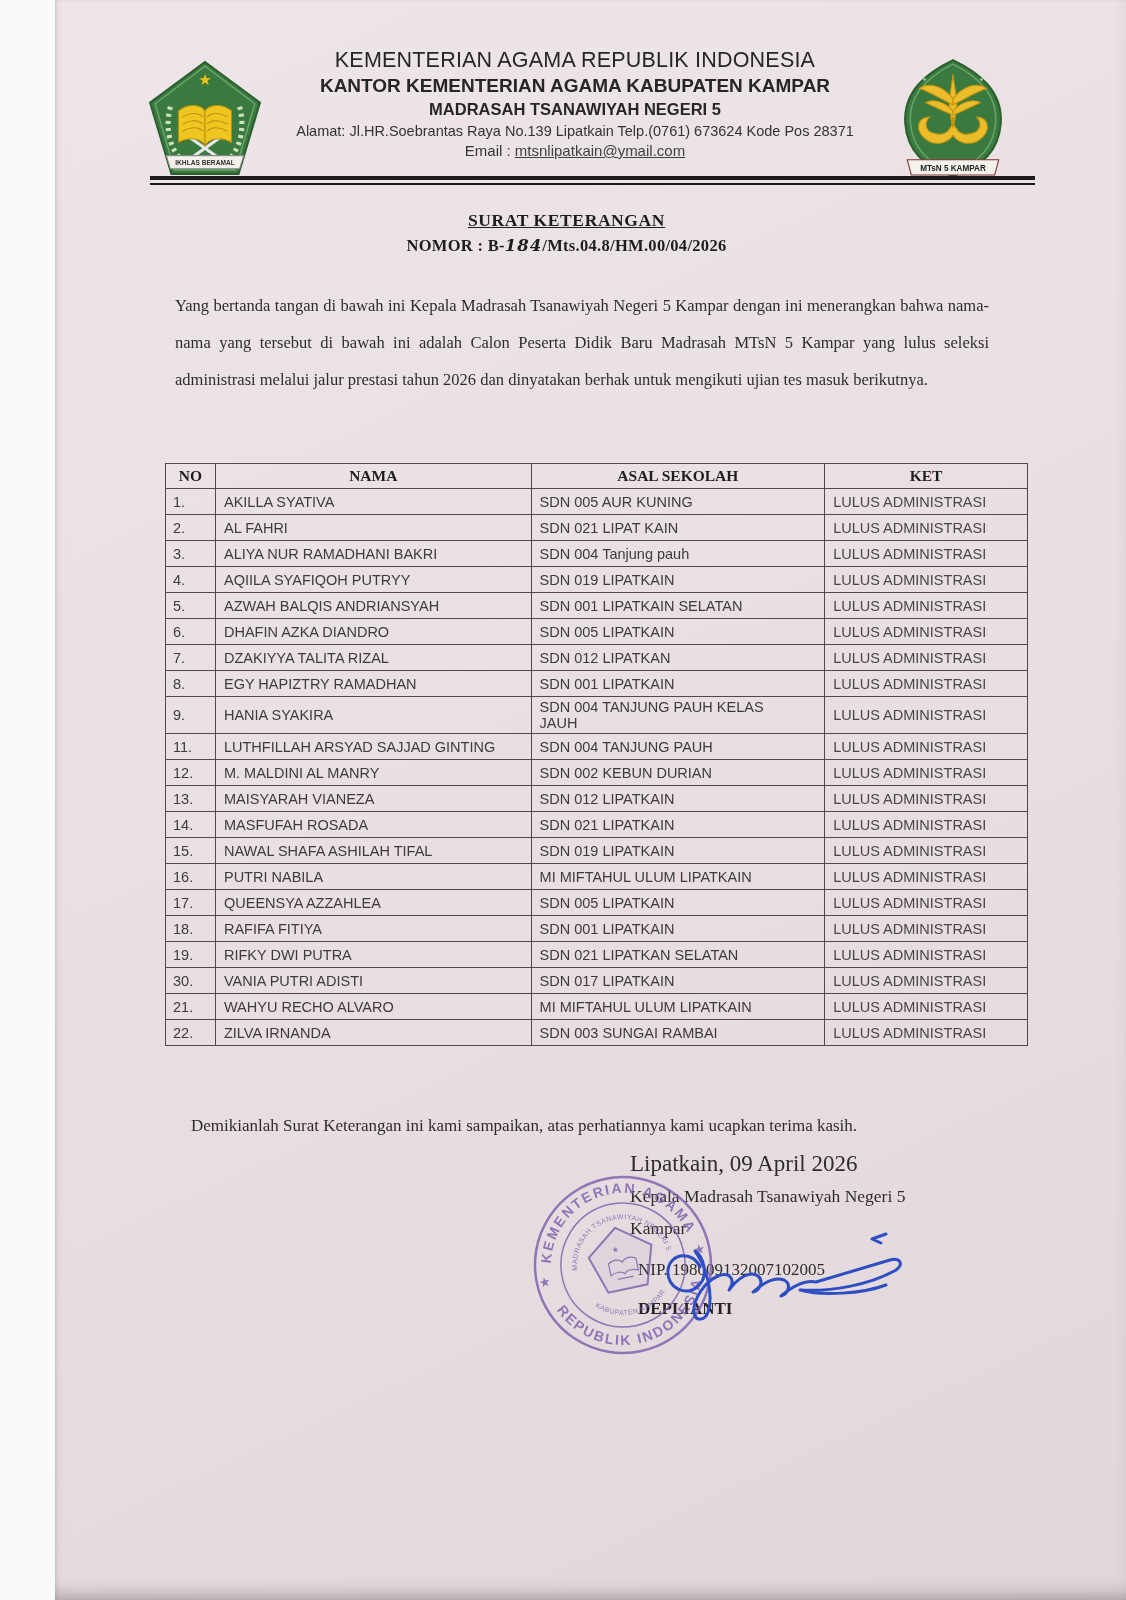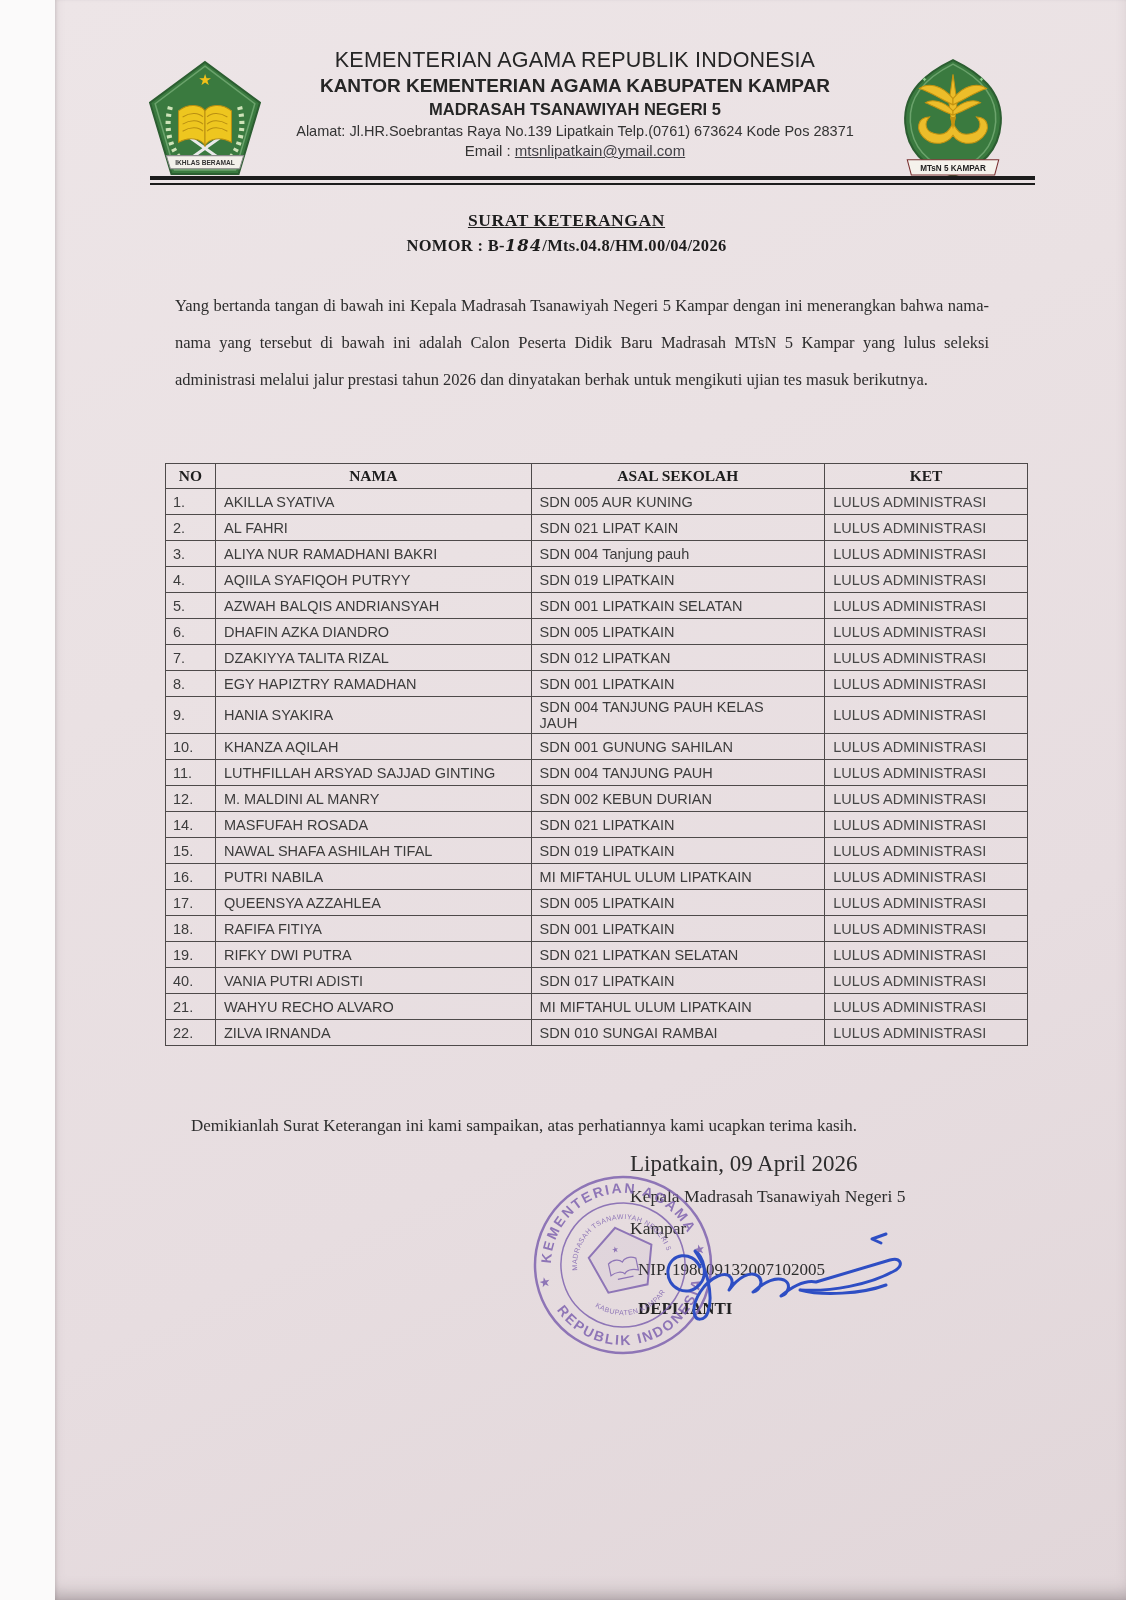--- a/index.html
+++ b/index.html
@@ -167,38 +167,38 @@
             <td class="c3">LULUS ADMINISTRASI</td>
           </tr>
           <tr>
             <td class="c0">9.</td>
             <td class="c1">HANIA SYAKIRA</td>
             <td class="c2">SDN 004 TANJUNG PAUH KELAS
 JAUH</td>
             <td class="c3">LULUS ADMINISTRASI</td>
           </tr>
           <tr>
-            <td class="c0">10.</td>
-            <td class="c1">KHANZA AQILAH</td>
-            <td class="c2">SDN 001 GUNUNG SAHILAN</td>
-            <td class="c3">LULUS ADMINISTRASI</td>
-          </tr>
-          <tr>
             <td class="c0">11.</td>
             <td class="c1">LUTHFILLAH ARSYAD SAJJAD GINTING</td>
             <td class="c2">SDN 004 TANJUNG PAUH</td>
             <td class="c3">LULUS ADMINISTRASI</td>
           </tr>
           <tr>
             <td class="c0">12.</td>
             <td class="c1">M. MALDINI AL MANRY</td>
             <td class="c2">SDN 002 KEBUN DURIAN</td>
             <td class="c3">LULUS ADMINISTRASI</td>
           </tr>
           <tr>
+            <td class="c0">13.</td>
+            <td class="c1">MAISYARAH VIANEZA</td>
+            <td class="c2">SDN 012 LIPATKAIN</td>
+            <td class="c3">LULUS ADMINISTRASI</td>
+          </tr>
+          <tr>
             <td class="c0">14.</td>
             <td class="c1">MASFUFAH ROSADA</td>
             <td class="c2">SDN 021 LIPATKAIN</td>
             <td class="c3">LULUS ADMINISTRASI</td>
           </tr>
           <tr>
             <td class="c0">15.</td>
             <td class="c1">NAWAL SHAFA ASHILAH TIFAL</td>
             <td class="c2">SDN 019 LIPATKAIN</td>
             <td class="c3">LULUS ADMINISTRASI</td>
@@ -221,35 +221,35 @@
             <td class="c2">SDN 001 LIPATKAIN</td>
             <td class="c3">LULUS ADMINISTRASI</td>
           </tr>
           <tr>
             <td class="c0">19.</td>
             <td class="c1">RIFKY DWI PUTRA</td>
             <td class="c2">SDN 021 LIPATKAN SELATAN</td>
             <td class="c3">LULUS ADMINISTRASI</td>
           </tr>
           <tr>
-            <td class="c0">40.</td>
+            <td class="c0">30.</td>
             <td class="c1">VANIA PUTRI ADISTI</td>
             <td class="c2">SDN 017 LIPATKAIN</td>
             <td class="c3">LULUS ADMINISTRASI</td>
           </tr>
           <tr>
             <td class="c0">21.</td>
             <td class="c1">WAHYU RECHO ALVARO</td>
             <td class="c2">MI MIFTAHUL ULUM LIPATKAIN</td>
             <td class="c3">LULUS ADMINISTRASI</td>
           </tr>
           <tr>
             <td class="c0">22.</td>
             <td class="c1">ZILVA IRNANDA</td>
-            <td class="c2">SDN 010 SUNGAI RAMBAI</td>
+            <td class="c2">SDN 003 SUNGAI RAMBAI</td>
             <td class="c3">LULUS ADMINISTRASI</td>
           </tr>
         </tbody>
     </table>
 
     <div class="closing">Demikianlah Surat Keterangan ini kami sampaikan, atas perhatiannya kami ucapkan terima kasih.</div>
 
     <div class="sig-date">Lipatkain, 09 April 2026</div>
     <div class="sig-title1">Kepala Madrasah Tsanawiyah Negeri 5</div>
     <div class="sig-title2">Kampar</div>

